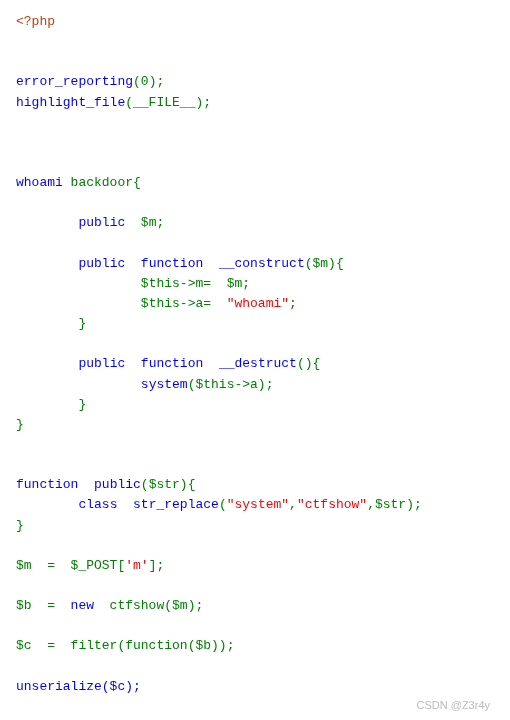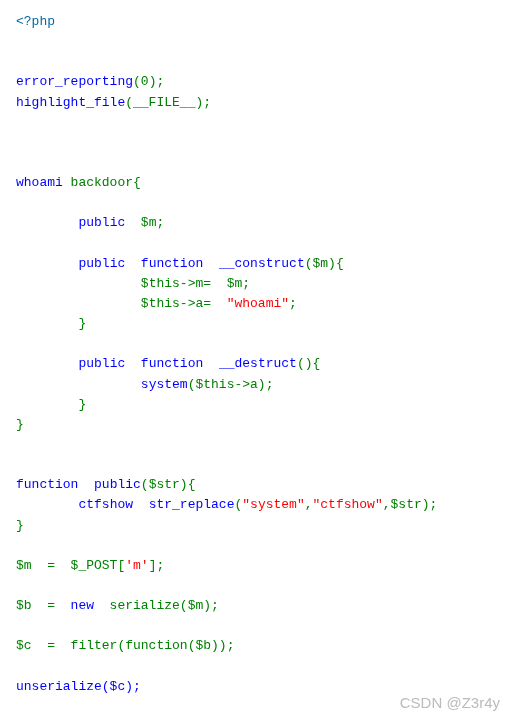--- a/index.html
+++ b/index.html
@@ -8,35 +8,35 @@
       font-size: 13px;
       line-height: 1.55;
       padding: 12px 16px;
       background: #fff;
       width: 510px;
       height: 720px;
       overflow: hidden;
       position: relative;
     }
     pre { white-space: pre; font-family: inherit; }
-    .tag   { color: #0369a1; }
+    .tag   { color: #c2410c; }
     .blue  { color: #0000FF; }
     .green { color: #008000; }
     .red   { color: #FF0000; }
     .output {
       margin-top: 18px;
       font-family: -apple-system, "Segoe UI", Arial, sans-serif;
       font-size: 15px;
       color: #000;
     }
     .watermark {
       position: absolute;
       bottom: 6px;
-      right: 10px;
-      font-size: 15px;
+      right: 20px;
+      font-size: 11px;
       color: #bbb;
       font-family: Arial, sans-serif;
     }
   </style>
 </head>
 <body>
 
 <pre><span class="tag">&lt;?php</span>
 
 
@@ -54,26 +54,26 @@
                 <span class="green">$this-&gt;a=  </span><span class="red">"whoami"</span><span class="green">;</span>
         <span class="green">}</span>
 
         <span class="blue">public</span>  <span class="blue">function</span>  <span class="blue">__destruct</span><span class="green">(){</span>
                 <span class="blue">system</span><span class="green">($this-&gt;a);</span>
         <span class="green">}</span>
 <span class="green">}</span>
 
 
 <span class="blue">function</span>  <span class="blue">public</span><span class="green">($str){</span>
-        <span class="blue">ctfshow</span>  <span class="blue">str_replace</span><span class="green">(</span><span class="red">"system"</span><span class="green">,</span><span class="red">"ctfshow"</span><span class="green">,$str);</span>
+        <span class="blue">class</span>  <span class="blue">str_replace</span><span class="green">(</span><span class="red">"system"</span><span class="green">,</span><span class="red">"ctfshow"</span><span class="green">,$str);</span>
 <span class="green">}</span>
 
 <span class="green">$m  =  $_POST[</span><span class="red">'m'</span><span class="green">];</span>
 
-<span class="green">$b  =  </span><span class="blue">new</span><span class="green">  serialize($m);</span>
+<span class="green">$b  =  </span><span class="blue">new</span><span class="green">  ctfshow($m);</span>
 
 <span class="green">$c  =  filter(function($b));</span>
 
 <span class="blue">unserialize($c);</span></pre>
 
 <div class="output">www-data www-data</div>
 
 <div class="watermark">CSDN @Z3r4y</div>
 
 </body></html>

